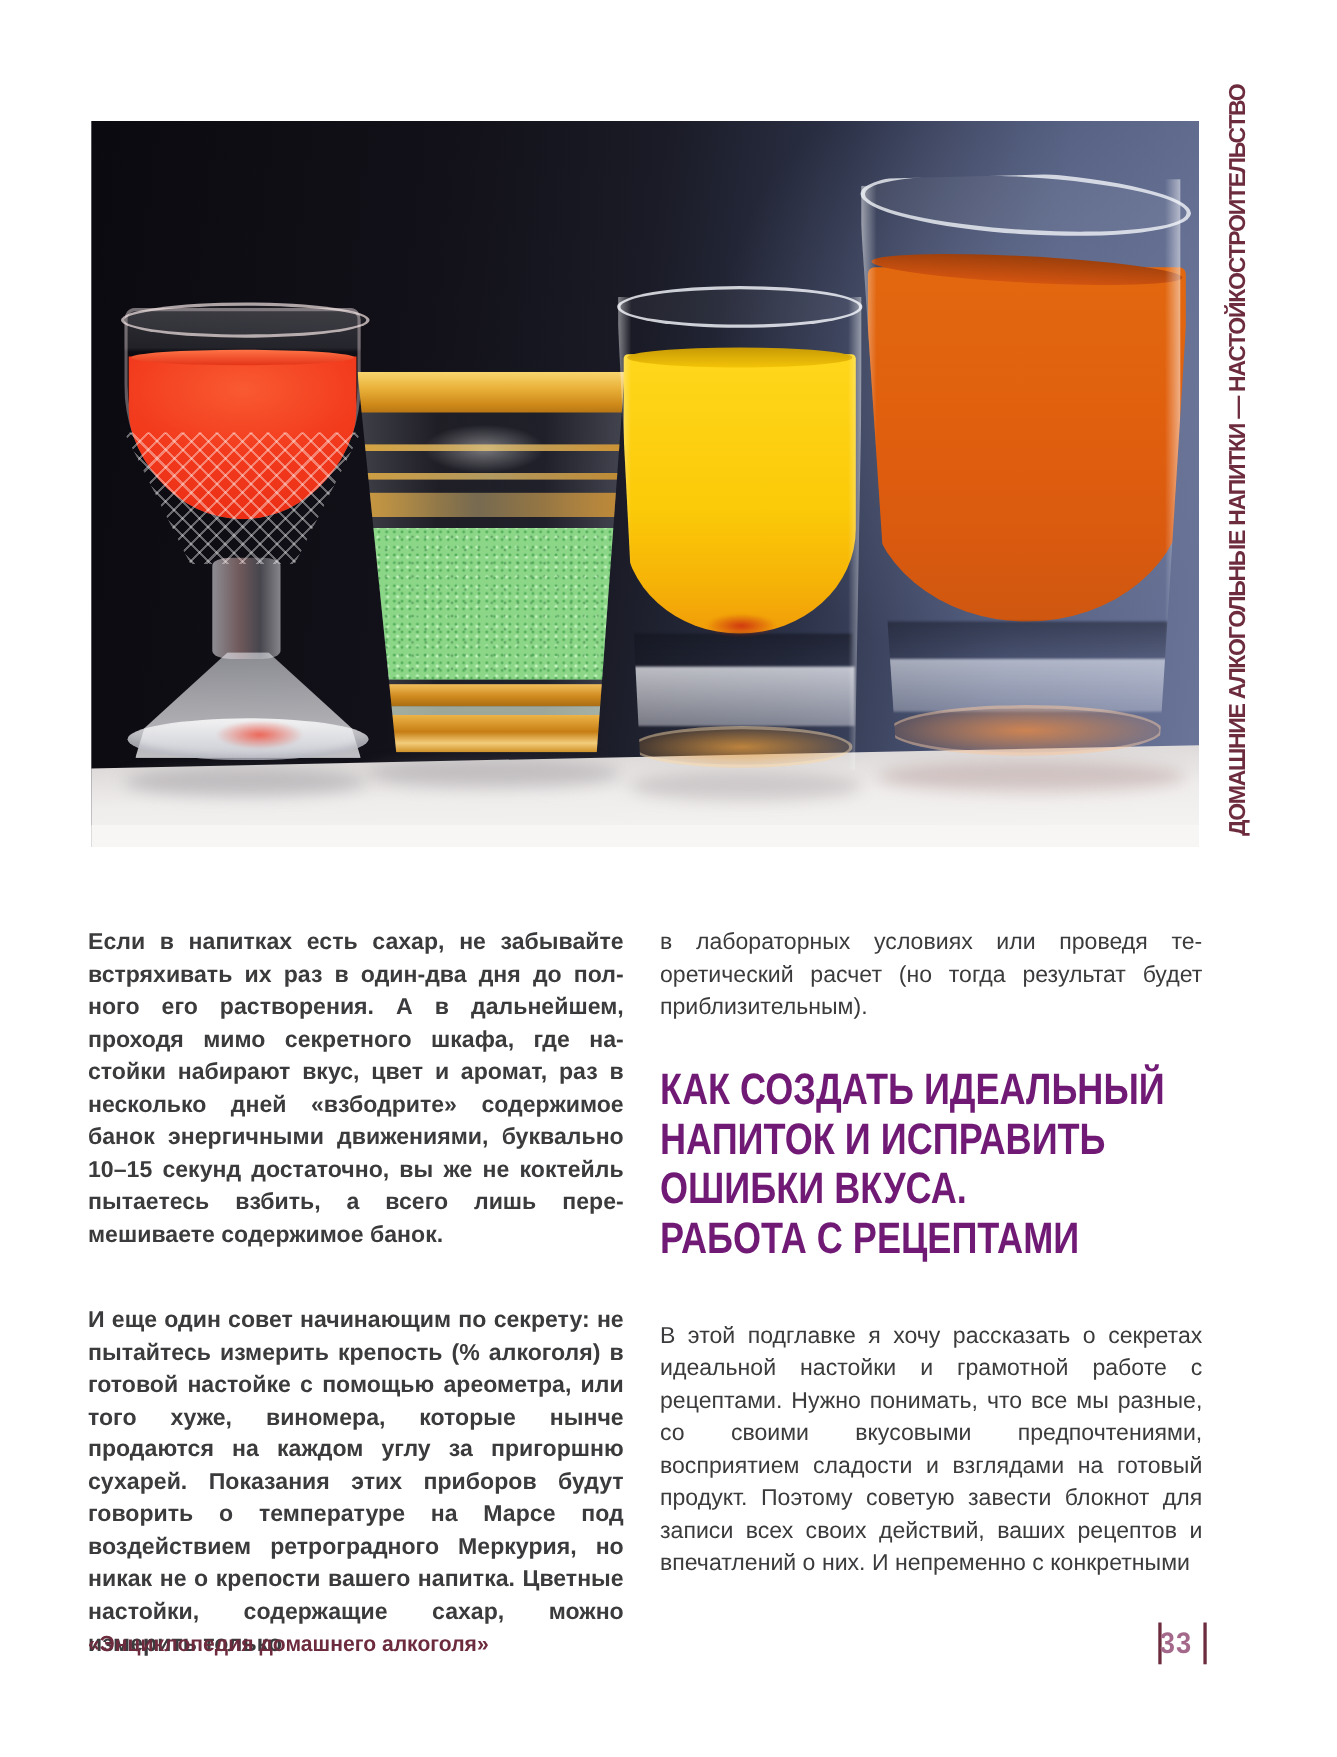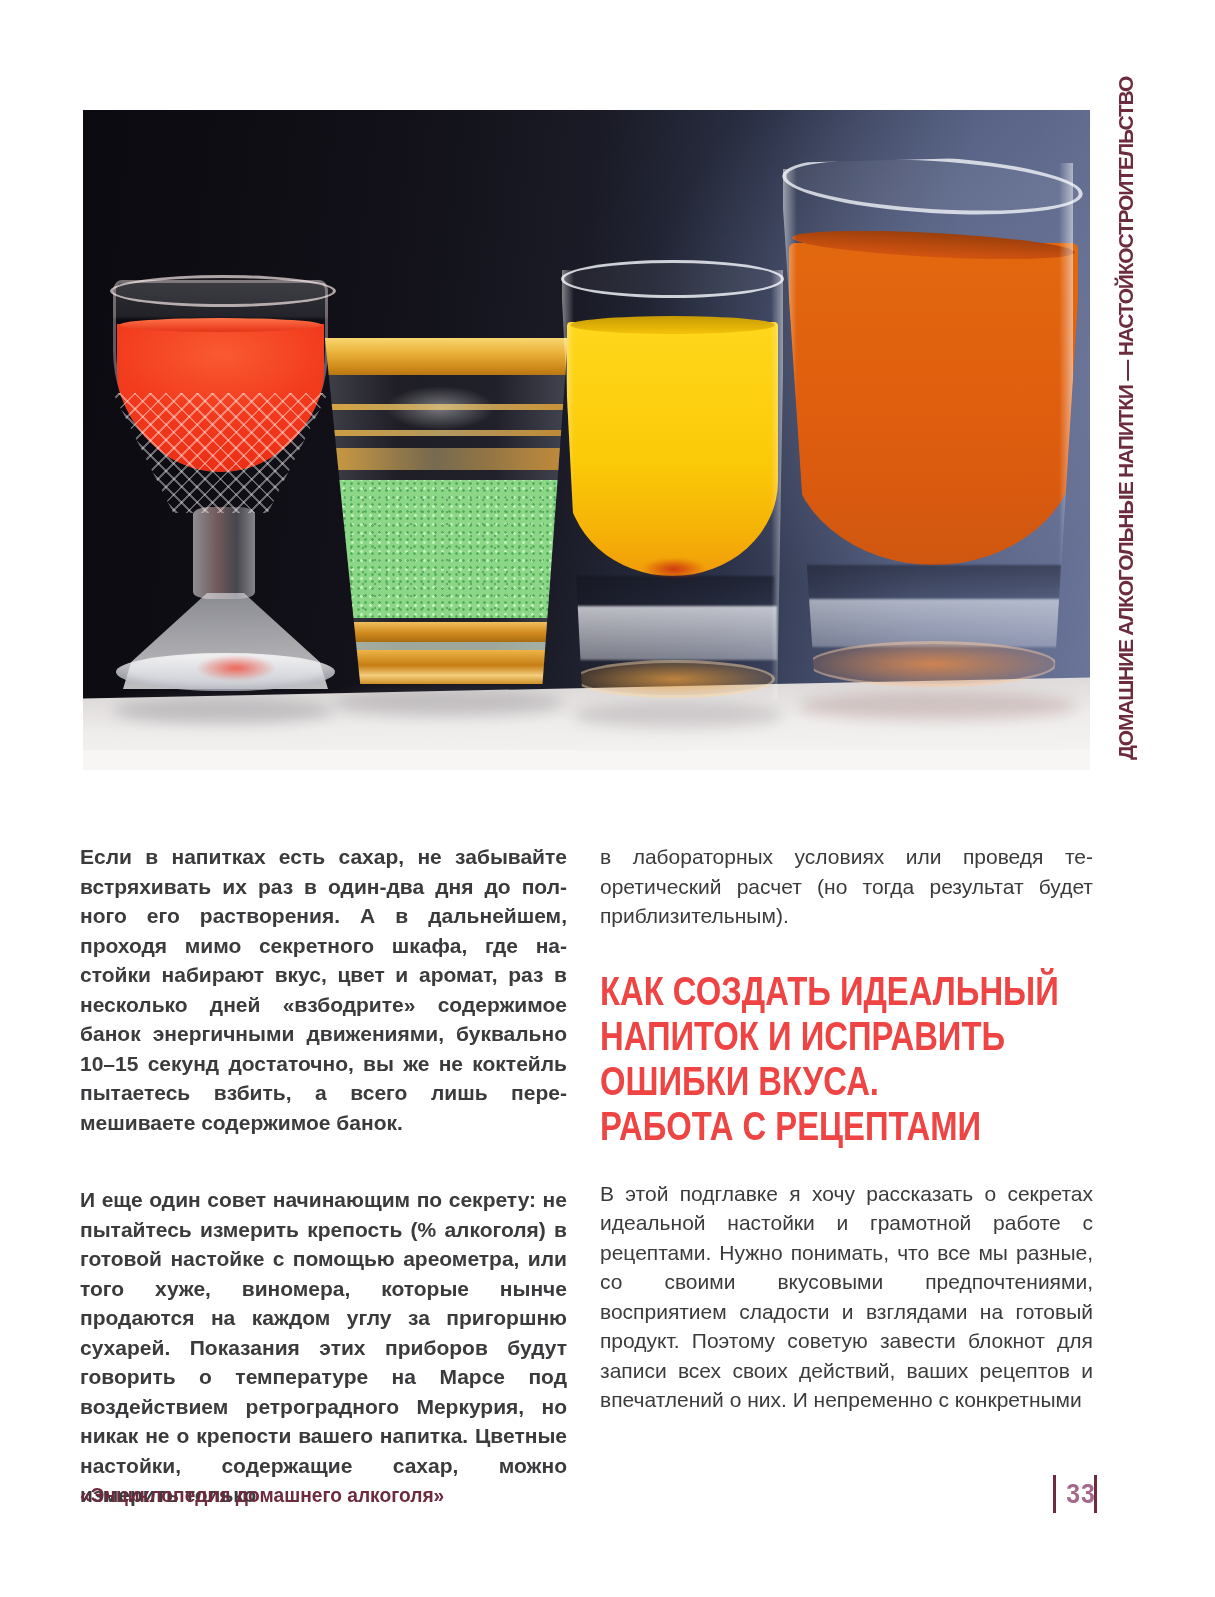--- a/index.html
+++ b/index.html
@@ -162,33 +162,33 @@
     color:#6d2b3e; white-space:nowrap;
   }
 
   
   .col { position:absolute; top:842px; font-size:21px; line-height:29.5px; color:#3b3b3d;
     text-align:justify; hyphens:manual; }
   .col p { margin:0; }
   .col p + p { margin-top:48px; }
   .col-left  { left:80px;  width:487px;font-weight:bold; }
   .col-right { left:600px; width:493px; }
-  .heading { margin-top:38px; margin-bottom:30px; color:#ef4444; }
+  .heading { margin-top:38px; margin-bottom:51px; color:#701a75; }
   .heading .hline {
     font-weight:700; font-size:40px; line-height:45px; white-space:nowrap;
     transform:scaleX(0.82); transform-origin:0 50%; letter-spacing:0;
   }
 
   
   .footer-title {
     position:absolute; left:80px; top:1484px; font-weight:700; font-size:20px;
     color:#6d2b3e; transform:scaleX(0.96); transform-origin:0 50%; white-space:nowrap;
   }
   .pageno { position:absolute; left:1053px; top:1475px; width:44px; height:38px;
-    display:flex; align-items:center; justify-content:flex-end; }
+    display:flex; align-items:center; justify-content:flex-start; }
   .pageno .bar { position:absolute; top:0; bottom:0; width:3px; background:#6d2b3e; }
   .pageno .bar.left { left:0; } .pageno .bar.right { right:0; }
   .pageno .num { font-weight:700; font-size:27px; color:#a4688a; letter-spacing:1px;
     transform:scaleX(0.92); }
 </style>
 </head>
 <body>
 
 <div class="page">
 

